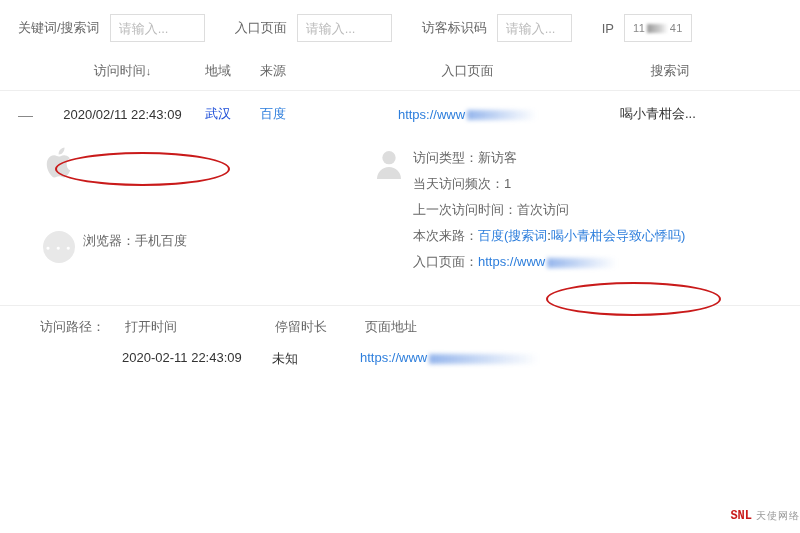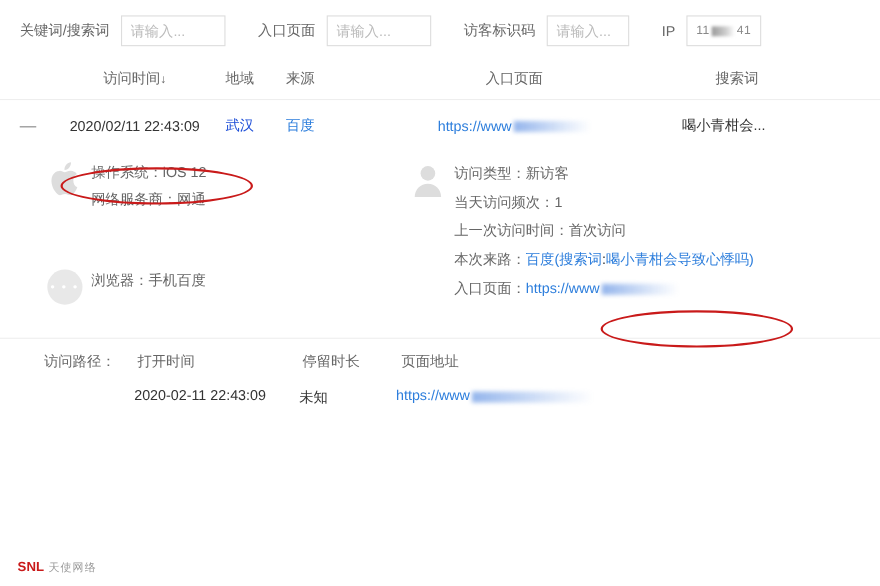--- a/index.html
+++ b/index.html
@@ -55,21 +55,21 @@
     .path-header { display: flex; color: #666; margin-bottom: 14px; }
     .path-label { margin-right: 20px; }
     .ph-open { width: 150px; }
     .ph-dur { width: 90px; }
     .ph-url { flex: 1; }
     .path-row { display: flex; padding-left: 82px; color: #333; }
     .pr-open { width: 150px; }
     .pr-dur { width: 88px; }
     .pr-url { flex: 1; }
     
-    .footer { position: absolute; bottom: 0; left: 0; right: 0; text-align: left; font-size: 10px; color: #bbb; padding: 6px 16px 10px; letter-spacing: 1px; }
+    .footer { position: absolute; bottom: 0; left: 0; right: 0; text-align: right; font-size: 10px; color: #bbb; padding: 6px 0 10px; letter-spacing: 1px; font-family: Liberation Mono, monospace; }
     .footer .brand { color: #c91a1a; font-weight: bold; letter-spacing: 0; font-size: 12px; }
     .footer .brand-cn { color: #999; font-size: 10px; margin-left: 4px; }
     .footer-line2 { margin-top: 6px; letter-spacing: 14px; color: #ccc; font-size: 9px; }
     
     .sort-arrow { font-size: 11px; }
   </style>
 </head>
 <body>
 
 <div class="container">
@@ -106,24 +106,20 @@
     <div class="r-search">喝小青柑会...</div>
   </div>
 
   <div class="detail-panel">
     <div class="detail-left">
       <div class="info-row">
         <div class="info-icon">
           <svg class="apple-icon" viewBox="0 0 24 28">
               <path d="M18.7 14.8c0-3.3 2.7-4.9 2.8-5-1.5-2.2-3.9-2.5-4.7-2.6-2-.2-3.9 1.2-4.9 1.2s-2.6-1.2-4.2-1.1c-2.2 0-4.2 1.3-5.3 3.2-2.3 3.9-.6 9.7 1.6 12.9 1.1 1.6 2.4 3.3 4 3.3 1.6-.1 2.2-1 4.2-1s2.5 1 4.2 1c1.7 0 2.8-1.6 3.9-3.2.8-1.2 1.3-2.3 1.6-3.1-2.1-.8-3.2-2.8-3.2-5.6zM15.5 4.6c.9-1.1 1.5-2.6 1.3-4.1-1.3.1-2.9.9-3.8 2-1 1.2-1.5 2.7-1.3 4.1 1.5.1 3-.8 3.8-2z"></path>
             </svg>
-        </div>
-        <div class="info-text">
-          <div><span class="info-label">操作系统：</span><span>iOS 12</span></div>
-          <div><span class="info-label">网络服务商：</span><span>网通</span></div>
         </div>
       </div>
       <div class="info-row" style="margin-top:50px">
         <div class="info-icon">
           <div class="dots-icon">● ● ●</div>
         </div>
         <div class="info-text">
           <div><span class="info-label">浏览器：</span><span>手机百度</span></div>
         </div>
       </div>

